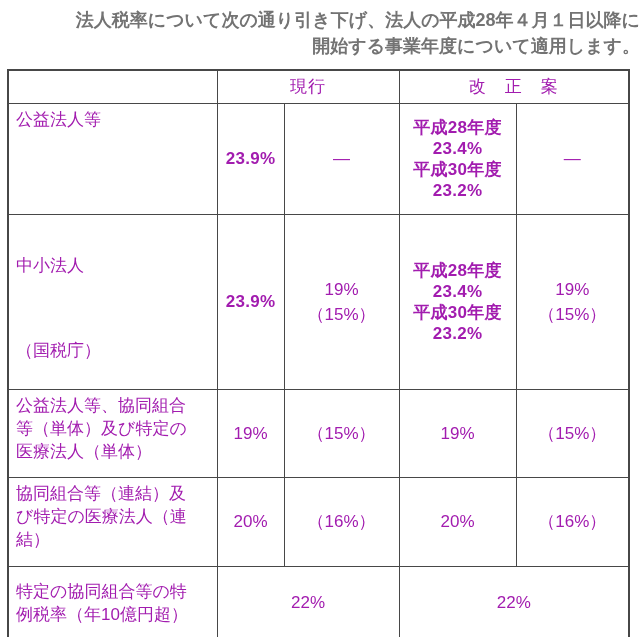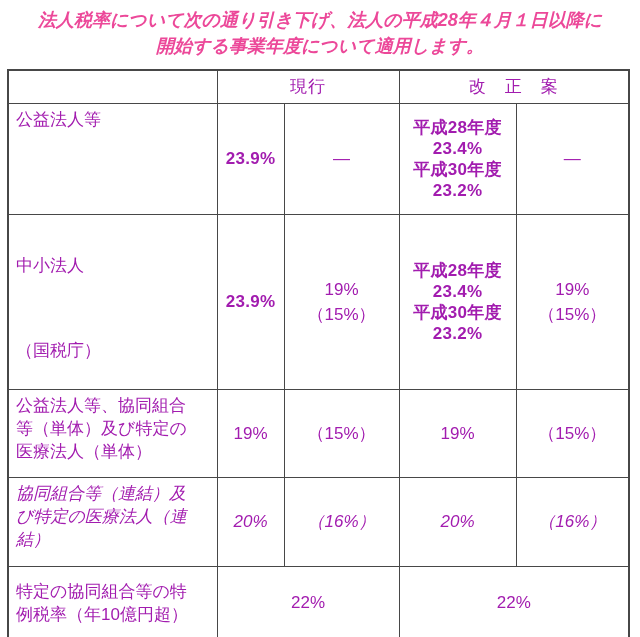--- a/index.html
+++ b/index.html
@@ -7,27 +7,26 @@
     width: 640px; height: 637px;
     background: #ffffff;
     font-family: "Liberation Sans", "DejaVu Sans", sans-serif;
     color: #3b3b3b;
     overflow: hidden;
   }
   .page { position: relative; width: 640px; height: 637px; }
 
   .title {
     padding-top: 7px;
-    text-align: center;
+    text-align: right;
     font-size: 18px;
     font-weight: 700;
     line-height: 26px;
     white-space: pre-line;
-    color: #ec4899;
-    font-style: italic;
+    color: #737373;
   }
 
   table.tax {
     border-collapse: collapse;
     table-layout: fixed;
     margin: 10px 0 0 7px;
     width: 621px;
     border: 2px solid #474747;
   }
   table.tax td {
@@ -38,21 +37,21 @@
     font-size: 17px;
     color: #a21caf;
     overflow: hidden;
   }
 
   tr.r-head1 { height: 33px; }
   tr.r-head2 { height: 36px; }
   tr.r-ordinary { height: 111px; }
   tr.r-small { height: 119px; }
   tr.r-public { height: 88px; margin-left: 8px; }
-  tr.r-coop { height: 89px; font-style: italic; }
+  tr.r-coop { height: 89px; }
   tr.r-special { height: 74px; }
 
   .c-head { font-size: 17px; letter-spacing: 1px; }
   .c-sub { font-size: 13.5px; }
 
   .lbl {
     text-align: left !important;
     vertical-align: top !important;
     padding: 4px 6px 4px 7px !important;
     font-size: 16.5px;

